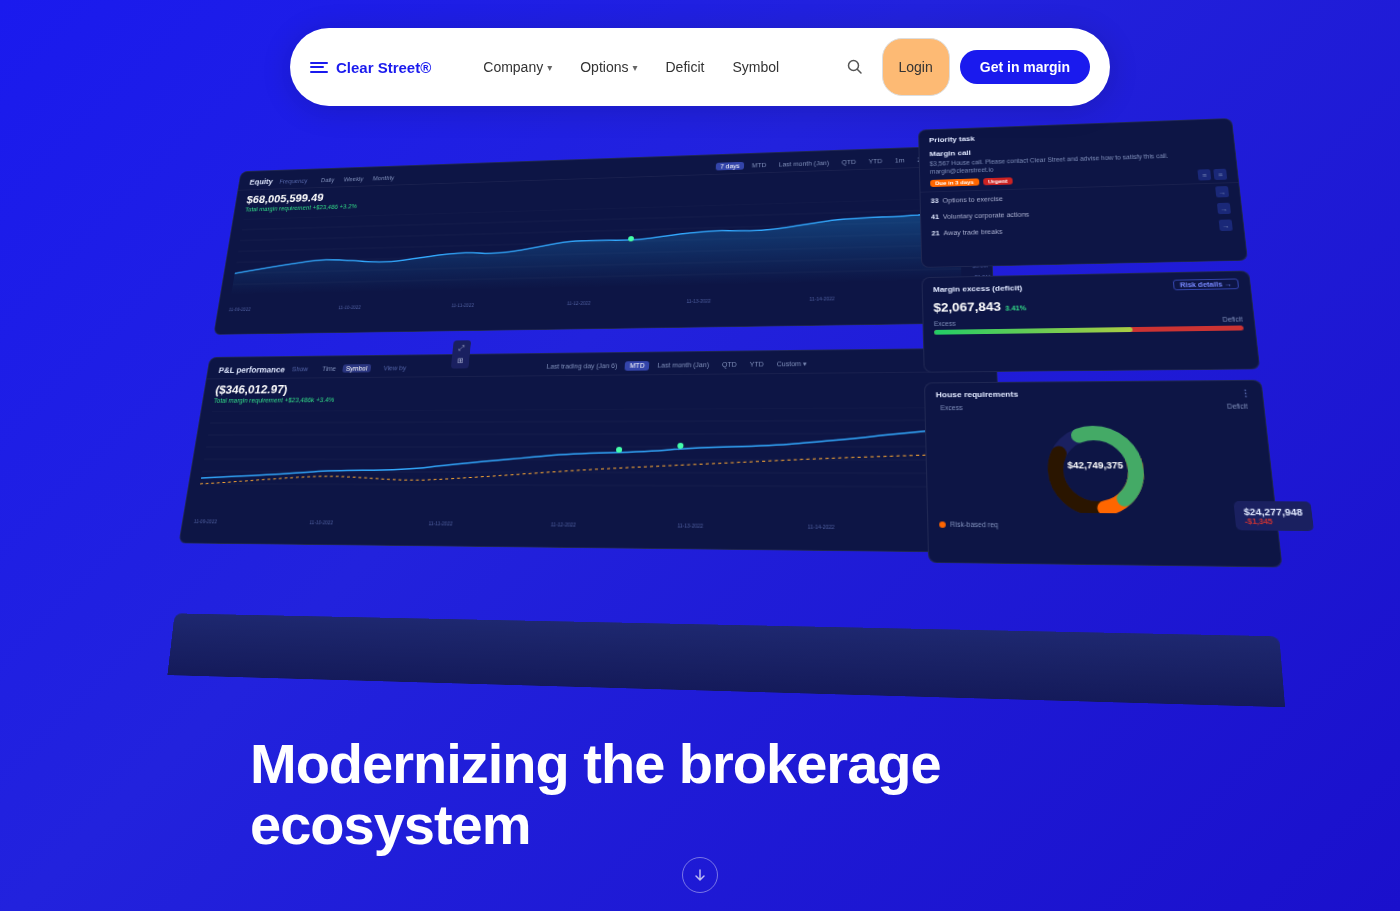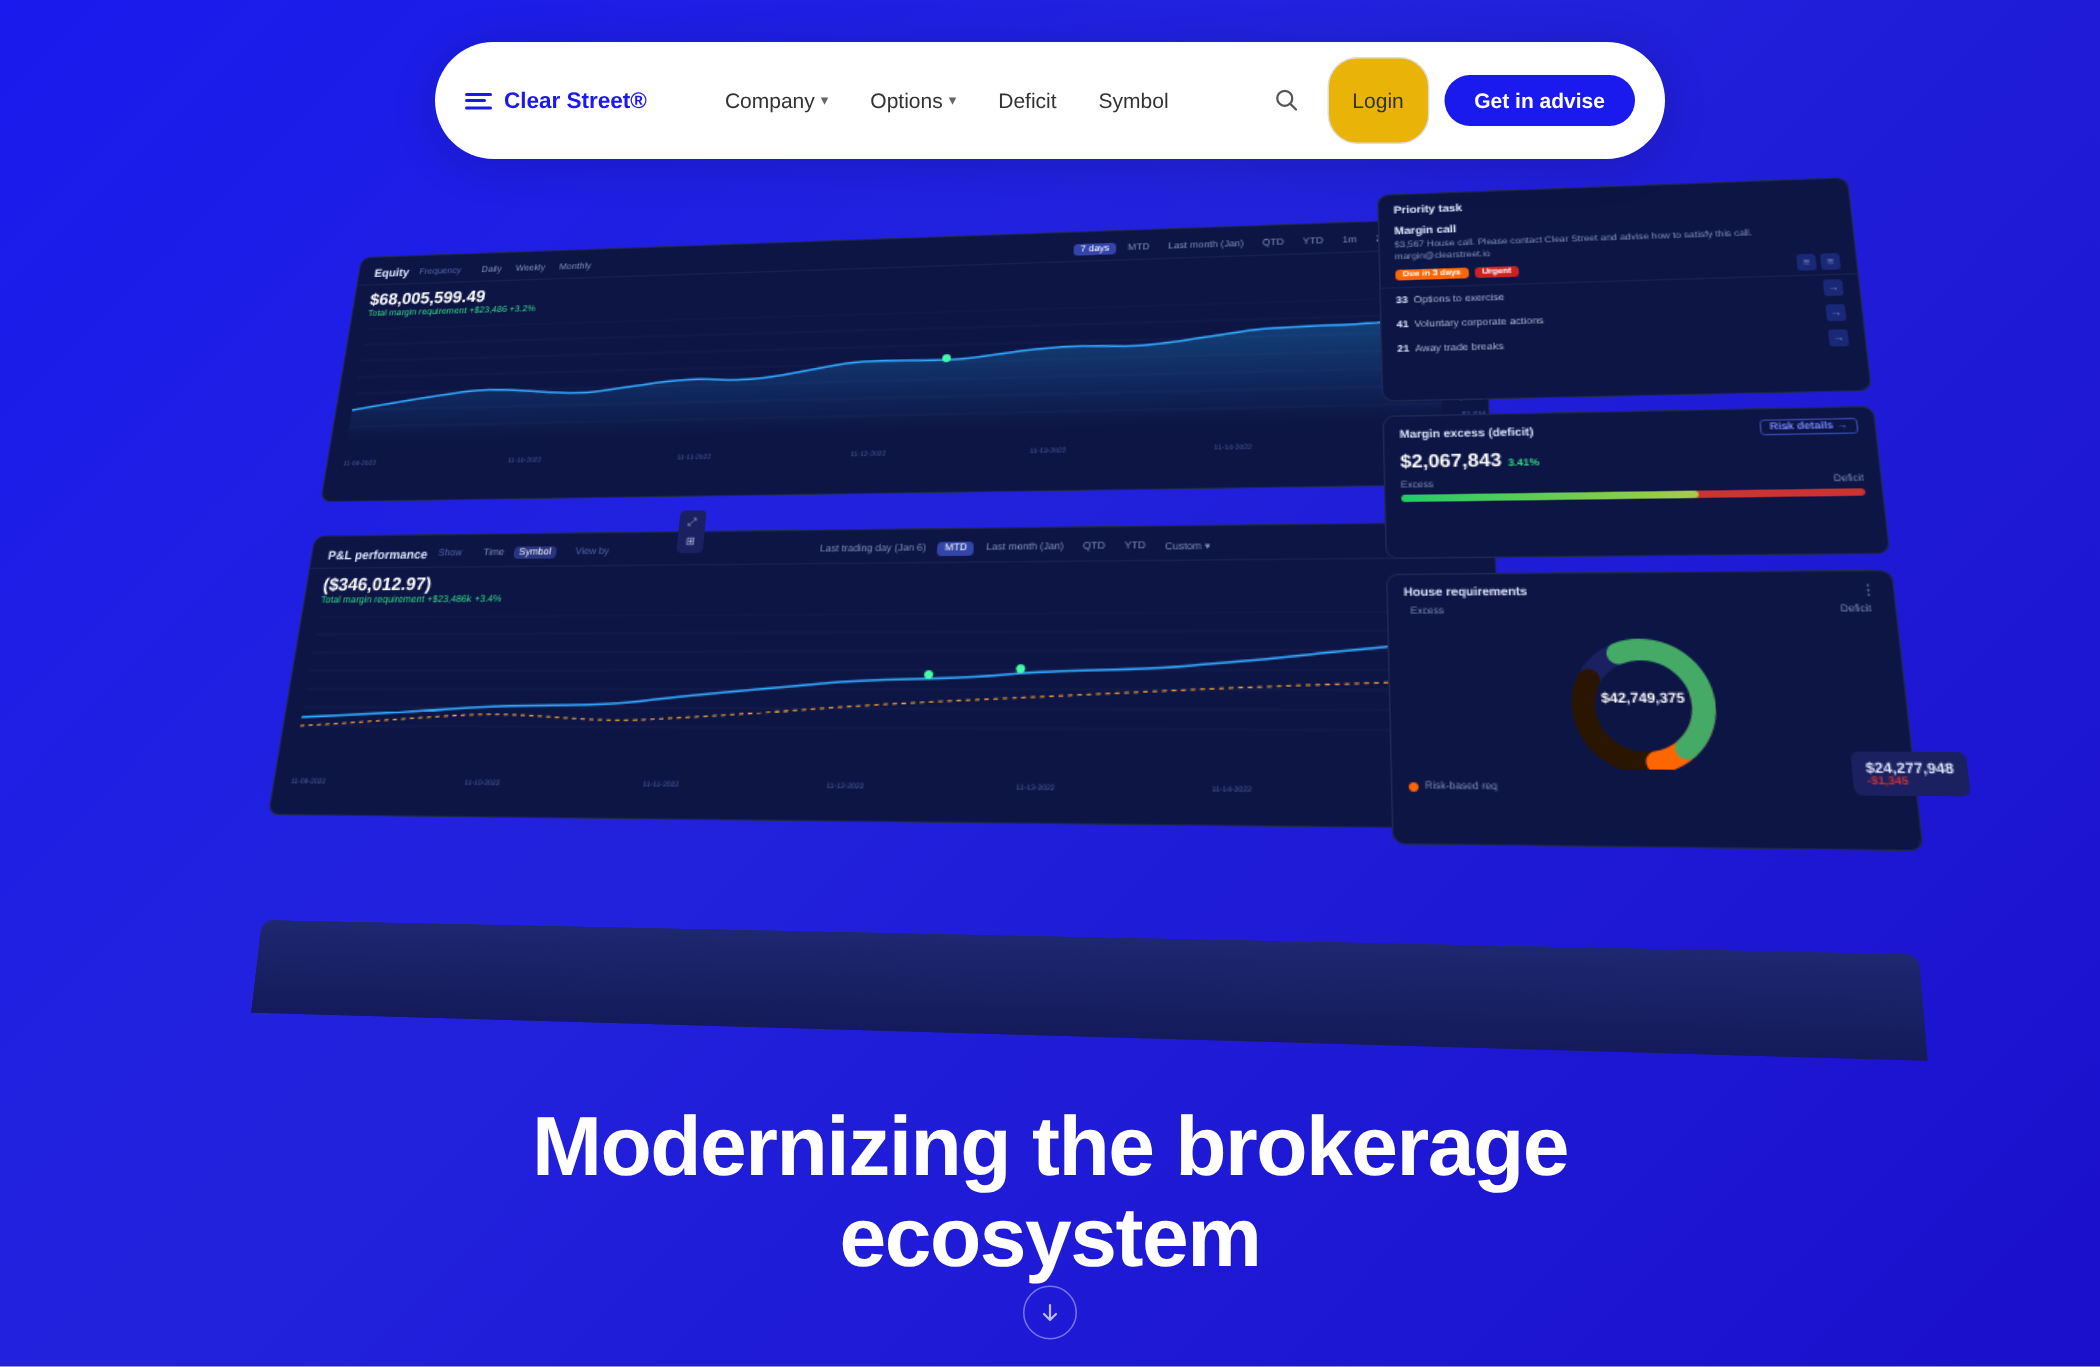--- a/index.html
+++ b/index.html
@@ -90,21 +90,21 @@
       cursor: pointer;
       border-radius: 50%;
     }
     .login-btn {
       padding: 20px 16px;
       border: 1.5px solid #ddd;
       border-radius: 20px;
       font-size: 14px;
       color: #333;
       cursor: pointer;
-      background: #eab308;
+      background: #fdba74;
     }
     .cta-btn {
       padding: 9px 20px;
       background: #1a1aee;
       color: #fff;
       border-radius: 20px;
       font-size: 14px;
       font-weight: 600;
       cursor: pointer;
       border: none;
@@ -393,21 +393,21 @@
       border-radius: 50%;
     }
     .legend-dot-orange { background: #ff6600; }
 
     
     .hero-text {
       position: absolute;
       bottom: 55px;
       left: 50%;
       transform: translateX(-50%);
-      text-align: center;
+      text-align: left;
       width: 900px;
     }
     .hero-title {
       font-size: 56px;
       font-weight: 800;
       color: #fff;
       letter-spacing: -1px;
       line-height: 1.1;
     }
 
@@ -466,21 +466,21 @@
     </div>
   </div>
   <div class="nav-actions">
     <div class="search-icon-btn">
       <svg width="16" height="16" viewBox="0 0 16 16" fill="none">
         <circle cx="6.5" cy="6.5" r="5" stroke="#555" stroke-width="1.5"></circle>
         <line x1="10.5" y1="10.5" x2="14" y2="14" stroke="#555" stroke-width="1.5" stroke-linecap="round"></line>
       </svg>
     </div>
     <button class="login-btn">Login</button>
-    <button class="cta-btn">Get in advise</button>
+    <button class="cta-btn">Get in margin</button>
   </div>
 </nav>
 
 <div class="dashboard-container">
   <div class="iso-wrapper">
 
     <div class="panel panel-equity">
       <div class="panel-header">
         <span class="panel-title">Equity</span>
         <span style="font-size:7px;color:#5566aa;">Frequency</span>

